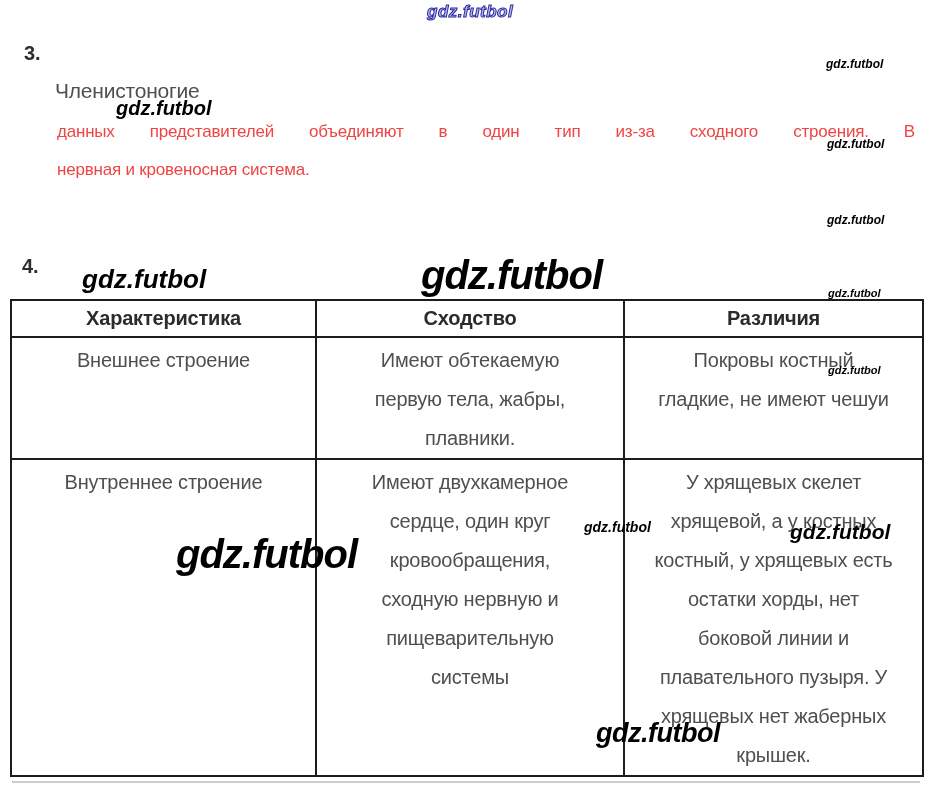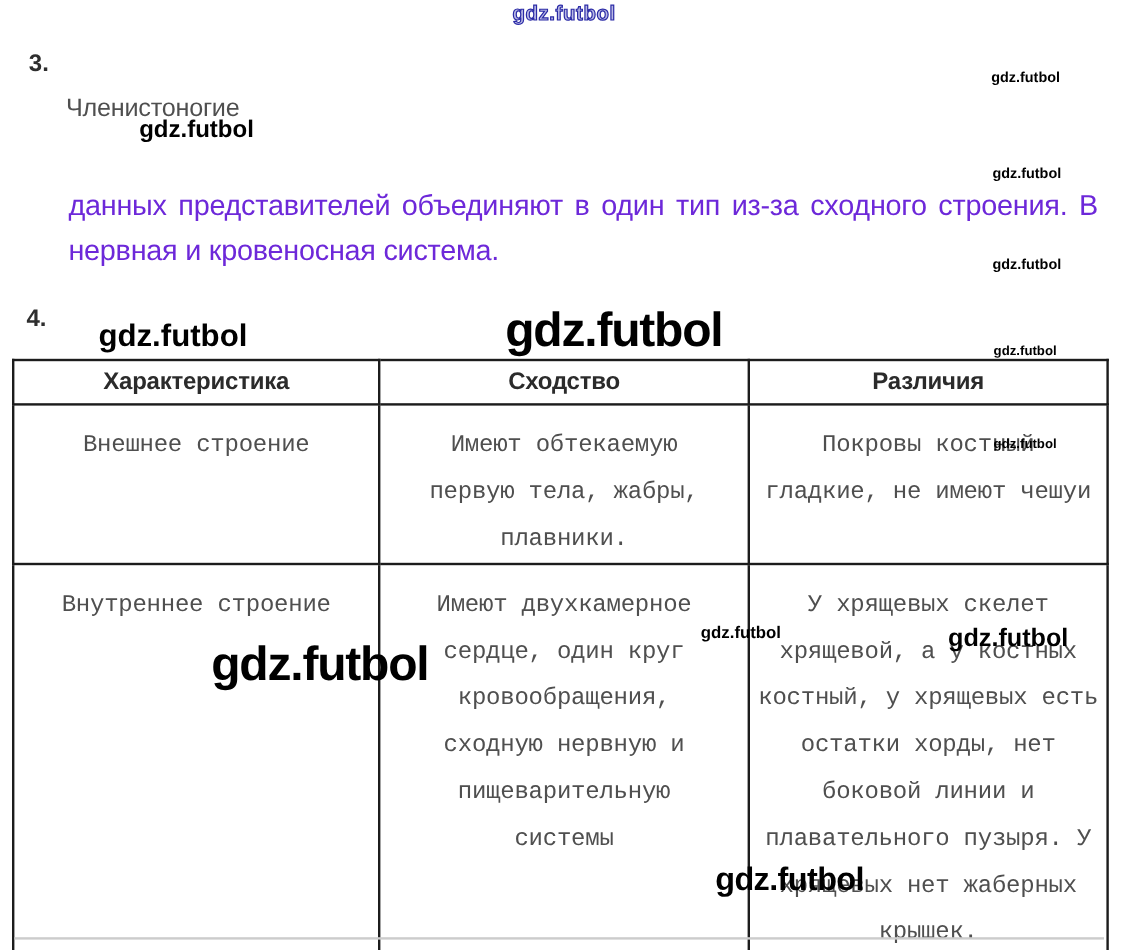--- a/index.html
+++ b/index.html
@@ -6,40 +6,40 @@
   #page{
     position:relative;
     width:934px;height:792px;
     background:#ffffff;
     overflow:hidden;
     font-family:"Liberation Sans","DejaVu Sans",sans-serif;
     color:#4f4f4f;
   }
   .abs{position:absolute;}
   
-  .wm{color:#000;white-space:nowrap;z-index:5;}
+  .wm{color:#000;white-space:nowrap;z-index:5;font-style:italic;}
   .wm-blue{
     font-size:17px;font-weight:700;
     color:#b9b9e4;
     -webkit-text-stroke:1px #2a2aa6;
     letter-spacing:0.5px;
   }
   .wm-sm{font-size:12px;font-weight:600;}
   .wm-sm-b{font-size:11px;font-weight:700;}
   .wm-md{font-size:14px;font-weight:600;}
   .wm-b1{font-size:20px;font-weight:700;}
   .wm-b2{font-size:26px;font-weight:700;}
   .wm-b3{font-size:21px;font-weight:700;}
   .wm-huge{font-size:40px;font-weight:700;line-height:46px;letter-spacing:-1px;}
   .wm-large{font-size:27px;font-weight:700;letter-spacing:-0.5px;}
   
   .secnum{font-size:20px;font-weight:700;color:#2e2e2e;}
   
   .lead-line{font-size:21px;color:#4f4f4f;letter-spacing:-0.2px;}
-  .para{width:858px;font-size:24px;line-height:38px;color:#6d28d9;letter-spacing:-0.2px;margin-top:40px;}
+  .para{width:858px;font-size:17px;line-height:38px;color:#ef4444;letter-spacing:-0.2px;}
   .para .tl{text-align:justify;text-align-last:justify;white-space:normal;}
   .para .tl:last-child{text-align-last:left;}
   
   table.cmp{
     border-collapse:collapse;
     table-layout:fixed;
     width:912px;
     background:transparent;
   }
   table.cmp td,table.cmp th{
@@ -48,21 +48,21 @@
     padding:0;
     overflow:hidden;
   }
   table.cmp th{
     font-size:20px;font-weight:700;color:#2b2b2b;
     text-align:center;vertical-align:middle;
     height:35px;letter-spacing:-0.2px;
   }
   .cell{
     font-size:20px;color:#4f4f4f;line-height:39px;
-    padding-top:14px;letter-spacing:-0.2px;font-family:Liberation Mono, monospace;
+    padding-top:3px;letter-spacing:-0.2px;
   }
   .cell .tl{text-align:center;white-space:nowrap;}
   .faint-line{height:0;border-top:2px solid #cccccc;z-index:1;}
 </style>
 </head>
 <body>
 
 <div id="page">
 
   <div class="abs wm wm-blue" style="left:427px;top:2px;">gdz.futbol</div>

